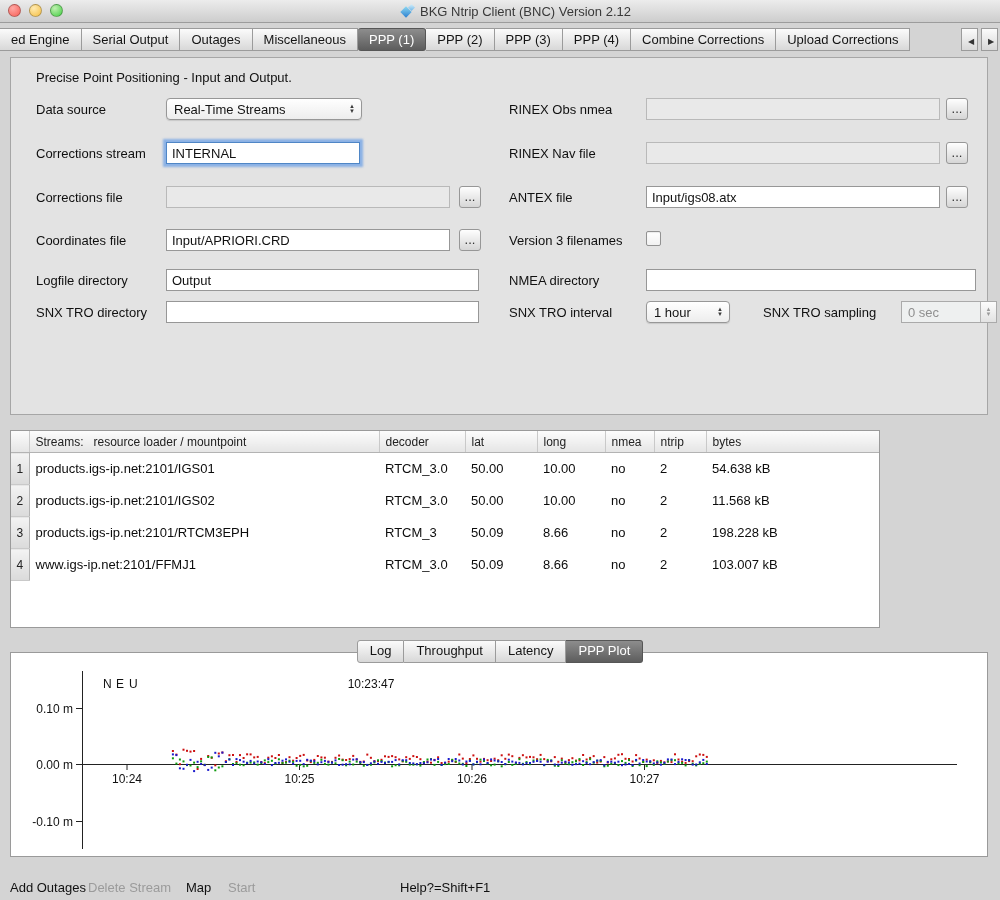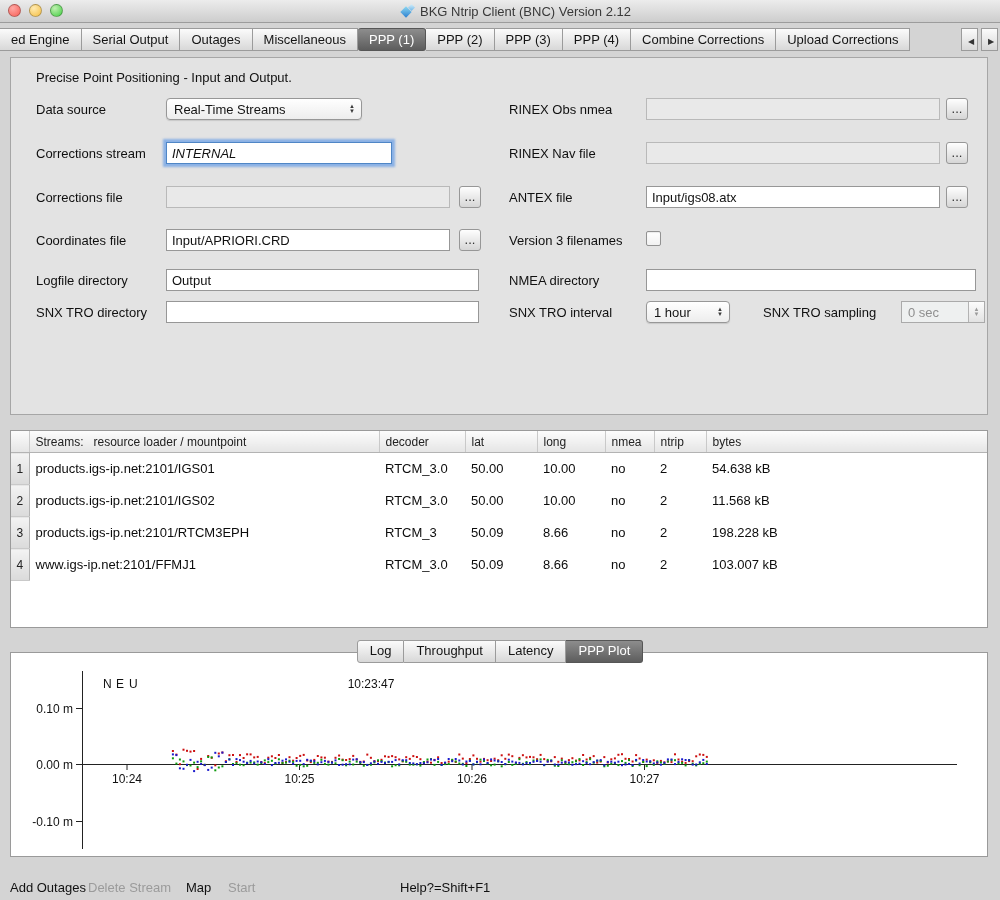--- a/index.html
+++ b/index.html
@@ -49,21 +49,21 @@
     background:linear-gradient(#fefefe,#d6d6d6);text-align:center;line-height:18px;color:#333;font-size:13px;padding:0;
     font-family:"Liberation Sans",sans-serif;}
   .checkbox{position:absolute;width:15px;height:15px;box-sizing:border-box;border:1px solid #929292;border-radius:2px;
     background:linear-gradient(#ffffff,#f1f1f1);box-shadow:inset 0 1px 1px rgba(0,0,0,.08);}
   .spinbox{position:absolute;height:22px;box-sizing:border-box;border:1px solid #aaaaaa;background:#eef0f0;
     display:flex;align-items:center;}
   .spinbox .sval{padding-left:6px;color:#8f8f8f;flex:1;}
   .spinseg{width:15px;height:20px;border-left:1px solid #b3b3b3;display:flex;flex-direction:column;align-items:center;
     justify-content:center;font-size:6px;line-height:5px;color:#9a9a9a;background:linear-gradient(#fcfcfc,#e2e2e2);}
   
-  .streams{position:absolute;left:10px;top:430px;width:978px;height:198px;box-sizing:border-box;
+  .streams{position:absolute;left:10px;top:430px;width:870px;height:198px;box-sizing:border-box;
     border:1px solid #9a9a9a;background:#fff;overflow:hidden;}
   .streams table{border-collapse:collapse;width:100%;table-layout:fixed;}
   .streams thead td{height:21px;background:linear-gradient(#fcfcfc,#e5e5e5);border-bottom:1px solid #b3b3b3;
     border-right:1px solid #c9c9c9;font-size:12px;color:#222;padding:0 6px;white-space:pre;overflow:hidden;}
   .streams thead td:last-child{border-right:none;}
   .streams tbody td{height:31px;padding:0 6px;font-size:13px;color:#0c0c0c;vertical-align:middle;white-space:nowrap;overflow:hidden;}
   .streams tbody td.rownum{background:linear-gradient(#f3f3f3,#dadada);border-right:1px solid #b3b3b3;
     border-bottom:1px solid #c9c9c9;font-size:12px;text-align:center;padding:0;color:#222;}
   
   .viewtabs{position:absolute;top:640px;left:0;width:1000px;display:flex;justify-content:center;z-index:5;}
@@ -124,21 +124,21 @@
   <div class="flabel" style="left:25px;top:44px">Data source</div>
   <div class="combo" style="left:155px;top:40px;width:196px">
     <span class="cval">Real-Time Streams</span>
     <span class="arrows">
         <span>▲</span>
         <span>▼</span>
       </span>
   </div>
 
   <div class="flabel" style="left:25px;top:88px">Corrections stream</div>
-  <input class="tinput focused" style="left: 155px; top: 84px; width: 226px; font-style: italic;" value="INTERNAL">
+  <input class="tinput focused" style="left: 155px; top: 84px; width: 194px;" value="INTERNAL">
 
   <div class="flabel" style="left:25px;top:132px">Corrections file</div>
   <input class="tinput dis" style="left: 155px; top: 128px; width: 284px;" disabled="" value="">
   <button class="browse" style="left:448px;top:128px">...</button>
 
   <div class="flabel" style="left:25px;top:175px">Coordinates file</div>
   <input class="tinput" style="left: 155px; top: 171px; width: 284px;" value="Input/APRIORI.CRD">
   <button class="browse" style="left:448px;top:171px">...</button>
 
   <div class="flabel" style="left:25px;top:215px">Logfile directory</div>
@@ -167,21 +167,21 @@
 
   <div class="flabel" style="left:498px;top:247px">SNX TRO interval</div>
   <div class="combo" style="left:635px;top:243px;width:84px">
     <span class="cval">1 hour</span>
     <span class="arrows">
         <span>▲</span>
         <span>▼</span>
       </span>
   </div>
   <div class="flabel" style="left:752px;top:247px">SNX TRO sampling</div>
-  <div class="spinbox" style="left:890px;top:243px;width:84px">
+  <div class="spinbox" style="left:890px;top:243px;width:96px">
     <span class="sval">0 sec</span>
     <span class="spinseg">
         <span>▲</span>
         <span>▼</span>
       </span>
   </div>
 </div>
 
 <div class="streams">
   <table>

